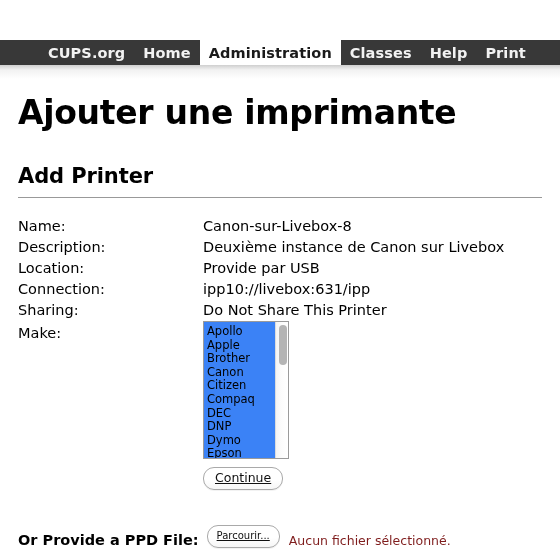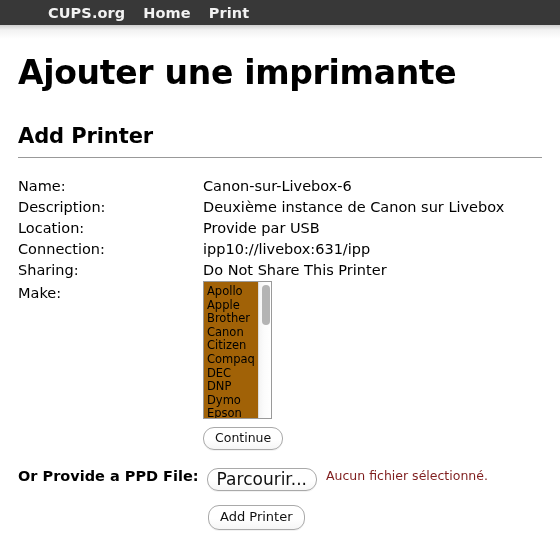--- a/index.html
+++ b/index.html
@@ -19,20 +19,21 @@
   
   .navbar {
     background: #383838;
     height: 25px;
     display: flex;
     align-items: stretch;
     padding-left: 39px;
     box-sizing: border-box;
     position: relative;
     z-index: 5;
+    margin-top: 40px;
   }
   .nav-item {
     display: flex;
     align-items: center;
     padding: 0 9px;
     color: #f2f2f2;
     font-size: 14.5px;
     font-weight: bold;
     letter-spacing: 0.1px;
     white-space: nowrap;
@@ -105,24 +106,24 @@
   .form-value {
     text-align: left;
     white-space: nowrap;
   }
 
   
   .make-row td { vertical-align: top; }
   .make-label { padding-top: 2px !important; }
 
   .listbox {
-    width: 69px;
+    width: 86px;
     height: 138px;
     border: 1px solid #9a9a9a;
-    background: #a16207;
+    background: #3b82f6;
     position: relative;
     box-sizing: border-box;
     overflow: hidden;
     display: block;
   }
   .listbox-items {
     padding: 3px 0 0 3px;
   }
   .listbox-item {
     font-size: 11.5px;
@@ -160,40 +161,41 @@
     font-size: 12.5px;
     color: #101010;
     background: linear-gradient(to bottom, #ffffff 0%, #ffffff 55%, #f6f6f6 100%);
     border: 1px solid #a9a9a9;
     border-radius: 11px;
     padding: 3px 11px 4px 11px;
     cursor: pointer;
     line-height: 14px;
     box-shadow: 0 1px 0 rgba(0,0,0,0.05);
     display: inline-block;
+    text-decoration: underline;
   }
 
   .continue-wrap {
     padding-top: 8px;
   }
 
   
   .ppd-row {
-    margin-top: 18px;
+    margin-top: 35px;
     display: flex;
-    align-items: flex-start;
+    align-items: flex-end;
   }
   .ppd-label {
     font-size: 14.5px;
     font-weight: bold;
     white-space: nowrap;
   }
   .file-btn {
     margin-left: 8px;
-    font-size: 17px;
+    font-size: 10px;
     padding: 3px 9px 4px 9px;
   }
   .file-status {
     margin-left: 9px;
     font-size: 12.5px;
     color: #7f1d1d;
     white-space: nowrap;
   }
 
   .addprinter-wrap {
@@ -208,38 +210,47 @@
 </head>
 <body>
 
 <div class="navbar">
   <div class="nav-item">
     <span>CUPS.org</span>
   </div>
   <div class="nav-item">
     <span>Home</span>
   </div>
+  <div class="nav-item active">
+    <span>Administration</span>
+  </div>
+  <div class="nav-item">
+    <span>Classes</span>
+  </div>
+  <div class="nav-item">
+    <span>Help</span>
+  </div>
   <div class="nav-item">
     <span>Print</span>
   </div>
 </div>
 <div class="nav-shadow"></div>
 
 <div class="content">
 
   <h1 class="page-title">Ajouter une imprimante</h1>
 
   <h2 class="section-title">Add Printer</h2>
   <hr class="rule">
 
   <table class="form-table">
     <tbody>
         <tr>
       <td class="form-label">Name:</td>
-      <td class="form-value">Canon-sur-Livebox-6</td>
+      <td class="form-value">Canon-sur-Livebox-8</td>
     </tr>
     <tr>
       <td class="form-label">Description:</td>
       <td class="form-value">Deuxième instance de Canon sur Livebox</td>
     </tr>
     <tr>
       <td class="form-label">Location:</td>
       <td class="form-value">Provide par USB</td>
     </tr>
     <tr>

